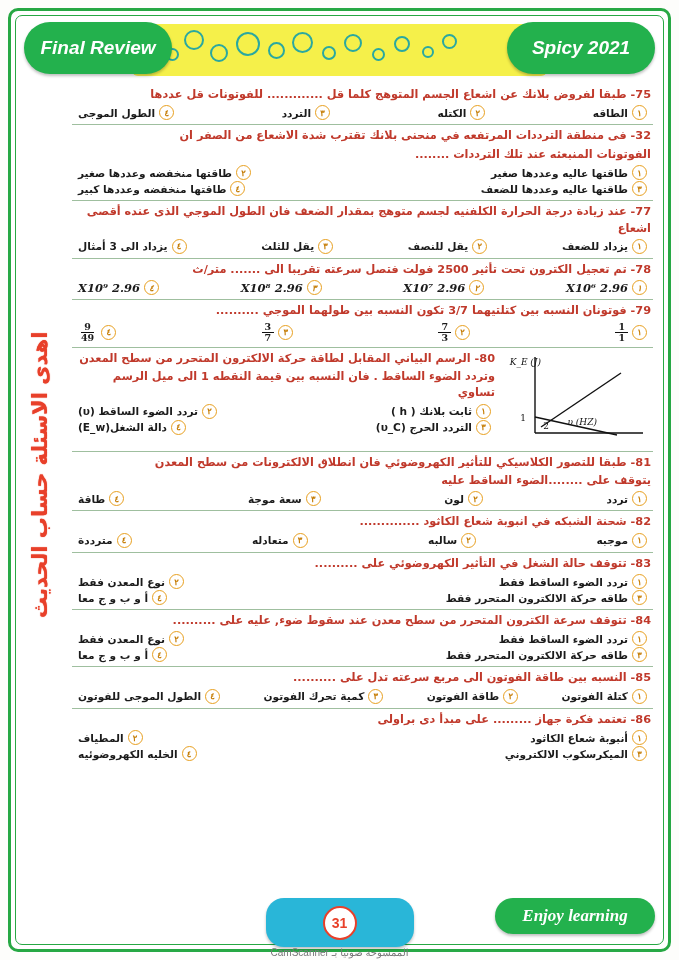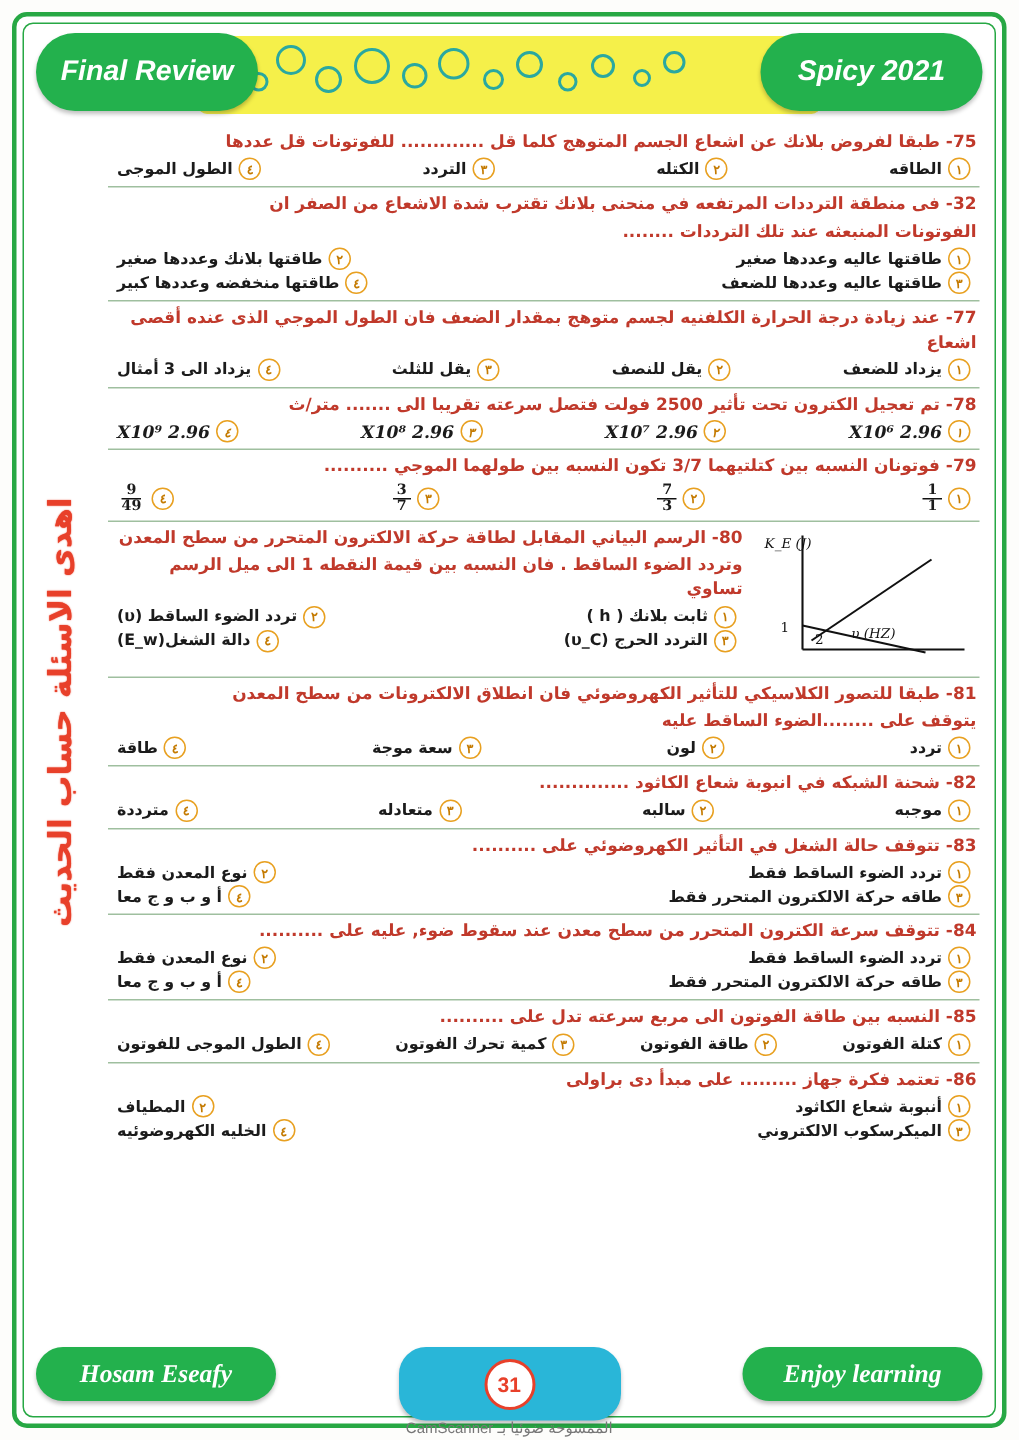--- a/index.html
+++ b/index.html
@@ -235,21 +235,21 @@
         <div class="qtext">32- فى منطقة الترددات المرتفعه في منحنى بلانك تقترب شدة الاشعاع من الصفر ان</div>
         <div class="qtext">الفوتونات المنبعثه عند تلك الترددات ........</div>
         <div class="opts two-rows">
           <div class="row">
             <div class="opt">
               <span class="badge">١</span>
               <span>طاقتها عاليه وعددها صغير</span>
             </div>
             <div class="opt">
               <span class="badge">٢</span>
-              <span>طاقتها بلانك وعددها صغير</span>
+              <span>طاقتها منخفضه وعددها صغير</span>
             </div>
           </div>
           <div class="row">
             <div class="opt">
               <span class="badge">٣</span>
               <span>طاقتها عاليه وعددها للضعف</span>
             </div>
             <div class="opt">
               <span class="badge">٤</span>
               <span>طاقتها منخفضه وعددها كبير</span>
@@ -509,21 +509,20 @@
             <div class="opt">
               <span class="badge">٤</span>
               <span>الخليه الكهروضوئيه</span>
             </div>
           </div>
         </div>
       </div>
     </div>
 
   <div class="footer">
-    <div class="pill left">Hosam Eseafy</div>
     <div class="pagebar">
       <div class="pagenum">31</div>
     </div>
     <div class="pill right">Enjoy learning</div>
   </div>
 
   <div class="scanner">الممسوحة ضوئيا بـ CamScanner</div>
 </div>
 
 </body></html>

